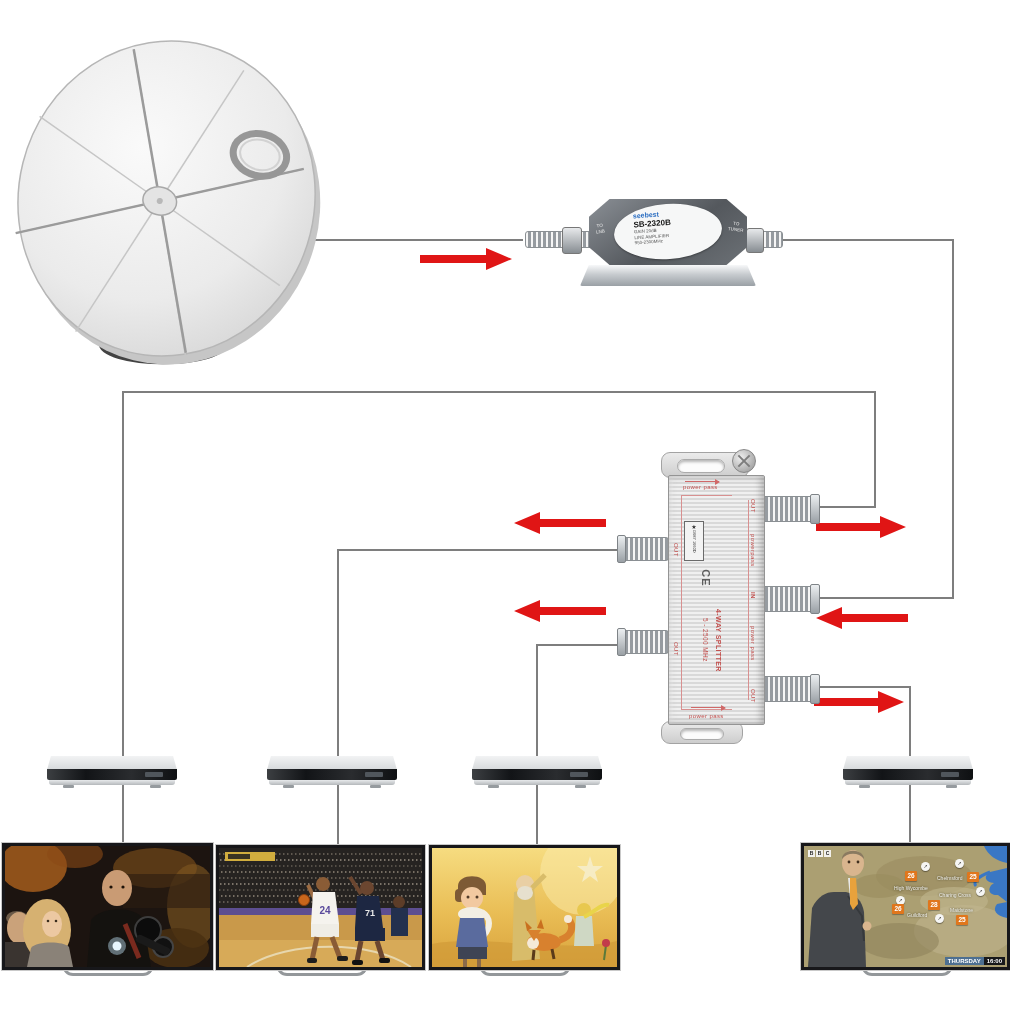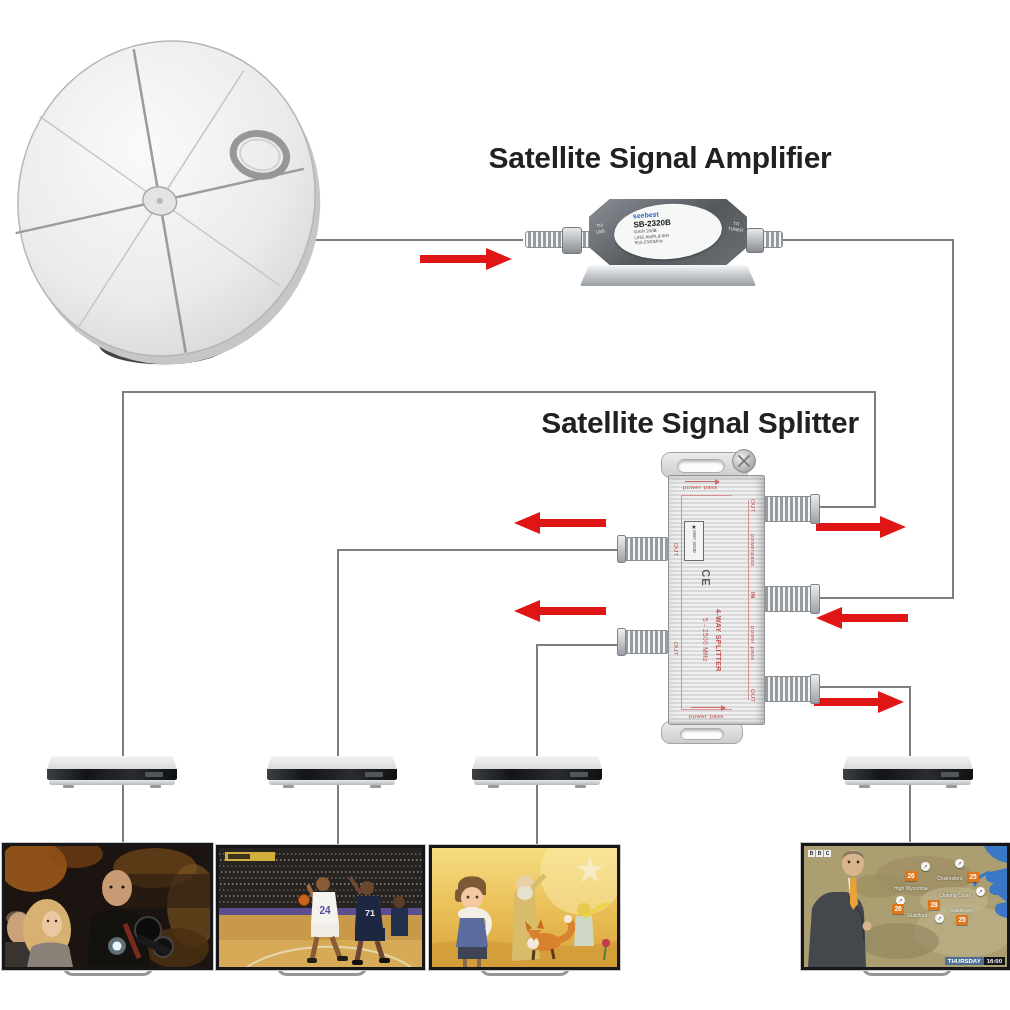--- a/index.html
+++ b/index.html
@@ -113,22 +113,20 @@
     <g fill="#e01515">
       <polygon points="420,255 486,255 486,248 512,259 486,270 486,263 420,263"></polygon>
       <polygon points="816,523 880,523 880,516 906,527 880,538 880,531 816,531"></polygon>
       <polygon points="606,519 540,519 540,512 514,523 540,534 540,527 606,527"></polygon>
       <polygon points="606,607 540,607 540,600 514,611 540,622 540,615 606,615"></polygon>
       <polygon points="908,614 842,614 842,607 816,618 842,629 842,622 908,622"></polygon>
       <polygon points="814,698 878,698 878,691 904,702 878,713 878,706 814,706"></polygon>
     </g>
   </svg>
 
-  <div class="title" style="left:440px;top:141px;width:440px;">Satellite Signal Amplifier</div>
-  <div class="title" style="left:480px;top:406px;width:440px;">Satellite Signal Splitter</div>
 
   <svg class="device" style="left:8px;top:16px;" width="322" height="350" viewBox="0 0 322 350">
     <defs>
       <radialGradient id="dg" cx="38%" cy="36%" r="78%">
         <stop offset="0%" stop-color="#fafafa"></stop>
         <stop offset="62%" stop-color="#ebebeb"></stop>
         <stop offset="100%" stop-color="#d3d3d3"></stop>
       </radialGradient>
     </defs>
 

